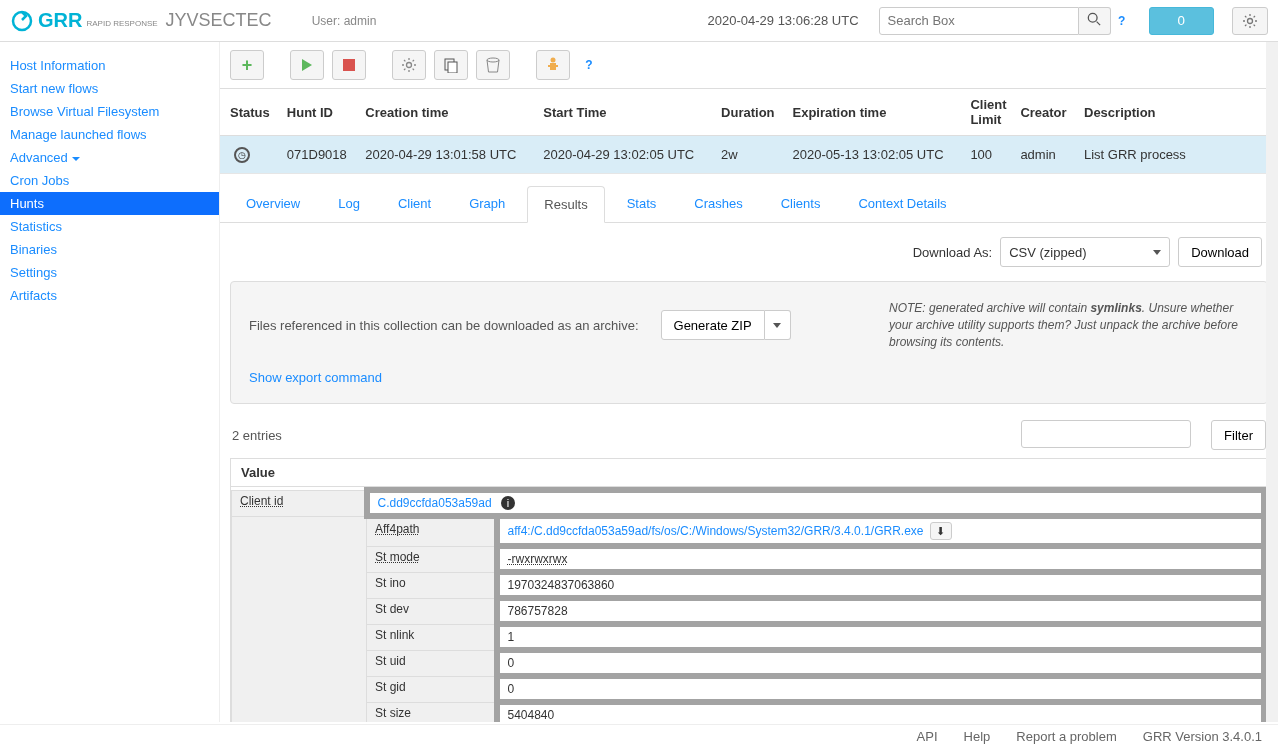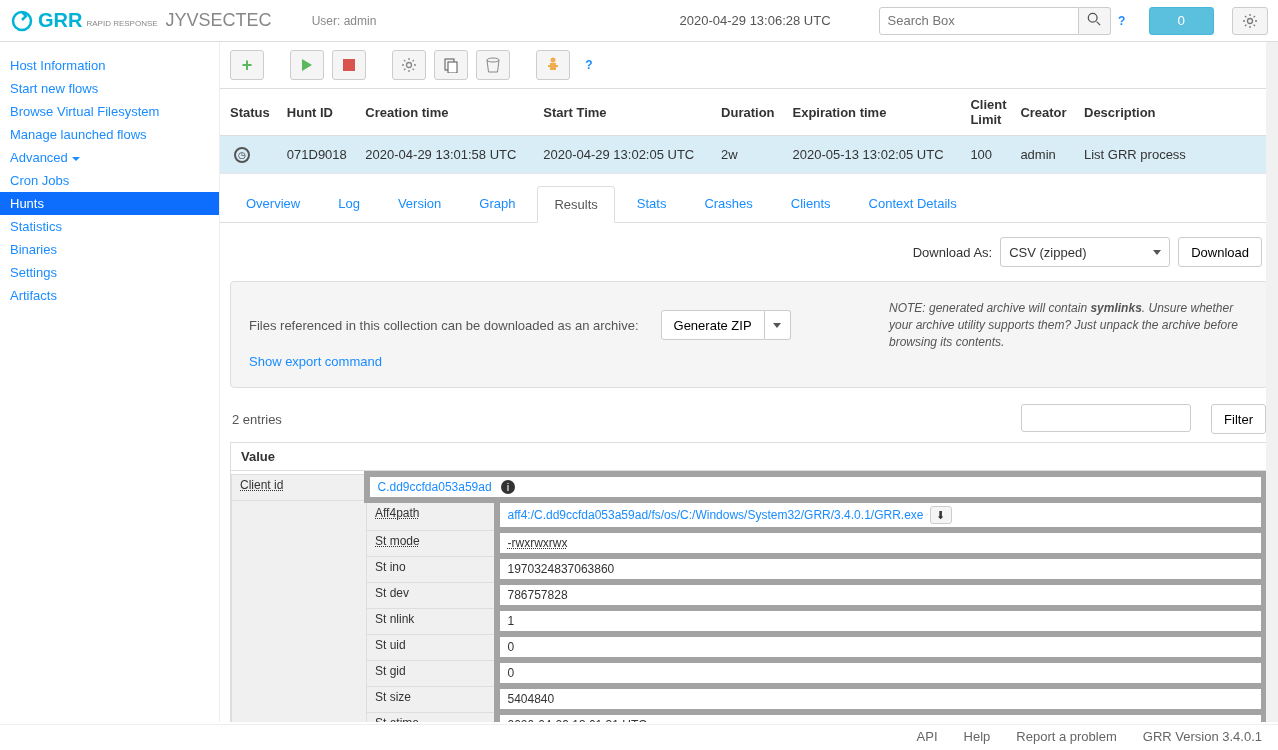--- a/index.html
+++ b/index.html
@@ -6,21 +6,21 @@
 body { font-family: Arial, Helvetica, sans-serif; font-size: 13px; color: #333; background: #fff; width: 1278px; height: 750px; overflow: hidden; }
 
 
 .header { display: flex; align-items: center; height: 42px; padding: 0 10px; border-bottom: 1px solid #ddd; }
 .logo { color: #00b3d6; font-weight: bold; font-size: 20px; margin-right: 6px; display: flex; align-items: center; }
 .logo svg { margin-right: 4px; }
 .logo-sub { font-size: 8px; color: #888; margin-left: -2px; margin-top: 6px; }
 .brand-sub { color: #888; font-size: 18px; margin-left: 8px; }
 .user-label { color: #888; font-size: 12px; margin-left: 40px; }
 .timestamp { color: #555; margin-left: auto; margin-right: 20px; }
-.search-wrap { display: flex; align-items: center; margin-left: 28px; }
+.search-wrap { display: flex; align-items: center; }
 .search-input { width: 200px; height: 28px; border: 1px solid #ccc; border-radius: 3px 0 0 3px; padding: 0 8px; font-size: 13px; }
 .search-btn { width: 32px; height: 28px; border: 1px solid #ccc; border-left: none; background: #f5f5f5; border-radius: 0 3px 3px 0; cursor: pointer; }
 .help-icon { color: #1a8cff; font-size: 12px; font-weight: bold; margin-left: 4px; width: 14px; height: 14px; display: inline-flex; align-items: center; justify-content: center; }
 .pill-btn { height: 28px; padding: 0 28px; background: #5bc0de; border: 1px solid #46b8da; border-radius: 3px; color: #fff; margin-left: 20px; cursor: pointer; }
 .gear-btn { width: 36px; height: 28px; background: #f5f5f5; border: 1px solid #ccc; border-radius: 3px; margin-left: 18px; cursor: pointer; display: flex; align-items: center; justify-content: center; }
 
 
 .container { display: flex; height: calc(100% - 70px); }
 .sidebar { width: 220px; border-right: 1px solid #eee; padding: 12px 0; overflow-y: auto; flex-shrink: 0; }
 .client-block { padding: 0 10px 10px; }
@@ -62,21 +62,21 @@
 .select::after { content: ""; position: absolute; right: 8px; border-top: 5px solid #555; border-left: 4px solid transparent; border-right: 4px solid transparent; }
 .btn { height: 30px; padding: 0 12px; border: 1px solid #ccc; background: #fff; border-radius: 3px; cursor: pointer; font-size: 13px; }
 
 
 .panel { margin: 0 10px 12px; border: 1px solid #ddd; border-radius: 4px; background: #f5f5f5; padding: 18px 18px; display: flex; flex-wrap: wrap; align-items: center; position: relative; }
 .panel-text { color: #555; margin-right: 22px; }
 .btn-group { display: flex; }
 .btn-group .btn { border-radius: 3px 0 0 3px; background: #fff; }
 .btn-group .btn.caret { border-radius: 0 3px 3px 0; border-left: none; width: 26px; padding: 0; display: flex; align-items: center; justify-content: center; }
 .panel-note { margin-left: auto; font-style: italic; color: #555; max-width: 360px; font-size: 12px; line-height: 1.4; text-align: left; }
-.export-link { display: block; width: 100%; margin-top: 4px; color: #1a8cff; cursor: pointer; }
+.export-link { display: block; width: 100%; margin-top: 20px; color: #1a8cff; cursor: pointer; }
 
 
 .results-bar { display: flex; align-items: center; padding: 4px 12px 8px; }
 .results-count { color: #555; }
 .filter-wrap { margin-left: auto; display: flex; gap: 20px; }
 .filter-input { width: 170px; height: 28px; border: 1px solid #ccc; border-radius: 3px; padding: 0 6px; }
 
 .value-header { padding: 6px 10px; font-weight: bold; border: 1px solid #ddd; background: #fff; margin: 0 10px; }
 
 .detail-wrap { margin: 0 10px; border: 1px solid #ddd; border-top: none; }
@@ -213,21 +213,21 @@
           <td>admin</td>
           <td>List GRR process</td>
         </tr>
       </tbody>
     </table>
     <div class="splitter"></div>
 
     <div class="tabs">
       <div class="tab">Overview</div>
       <div class="tab">Log</div>
-      <div class="tab">Version</div>
+      <div class="tab">Client</div>
       <div class="tab">Graph</div>
       <div class="tab active">Results</div>
       <div class="tab">Stats</div>
       <div class="tab">Crashes</div>
       <div class="tab">Clients</div>
       <div class="tab">Context Details</div>
     </div>
 
     <div class="dlbar">
       <span>Download As:</span>

